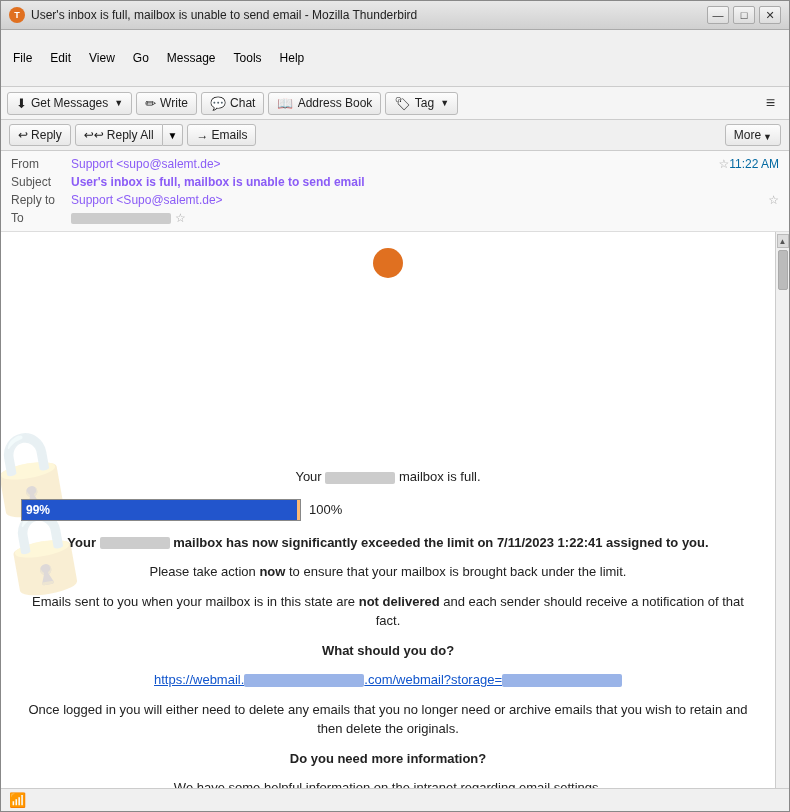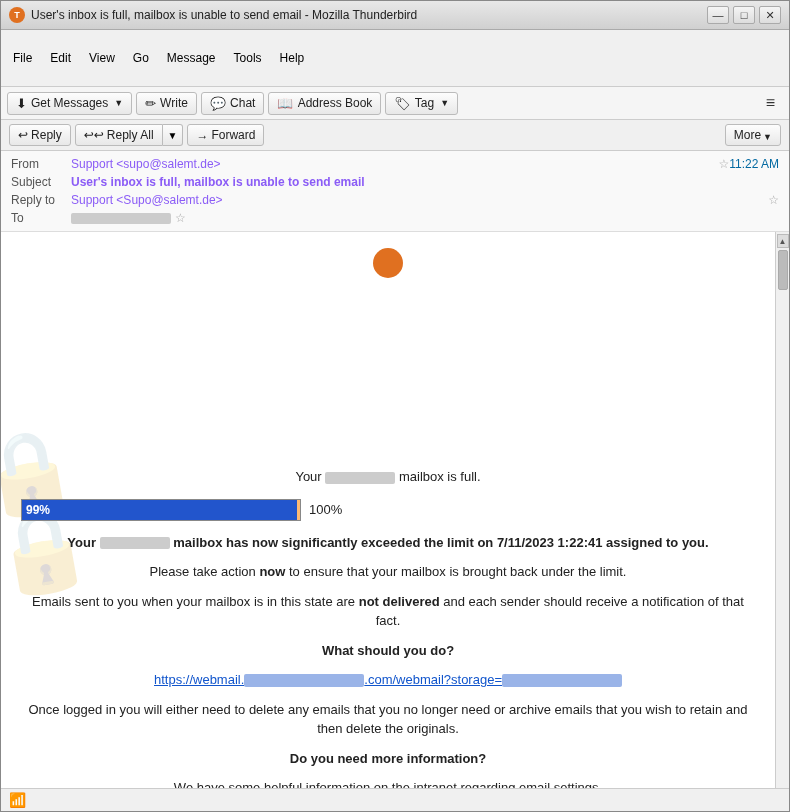--- a/index.html
+++ b/index.html
@@ -432,21 +432,21 @@
     </div>
     <div class="msg-btn-group">
       <div class="msg-btn" style="border-radius:3px 0 0 3px;">
         <span style="font-size:12px;">↩↩</span>
         <span>Reply All</span>
       </div>
       <div class="msg-btn-drop">▼</div>
     </div>
     <div class="msg-btn">
       <span style="font-size:12px;">→</span>
-      <span>Forward</span>
+      <span>Emails</span>
     </div>
     <div class="msg-toolbar-spacer"></div>
     <div class="more-btn">
       <span>More</span>
       <span style="font-size:9px;">▼</span>
     </div>
   </div>
 
   <div class="email-header">
     <div class="email-header-row">

